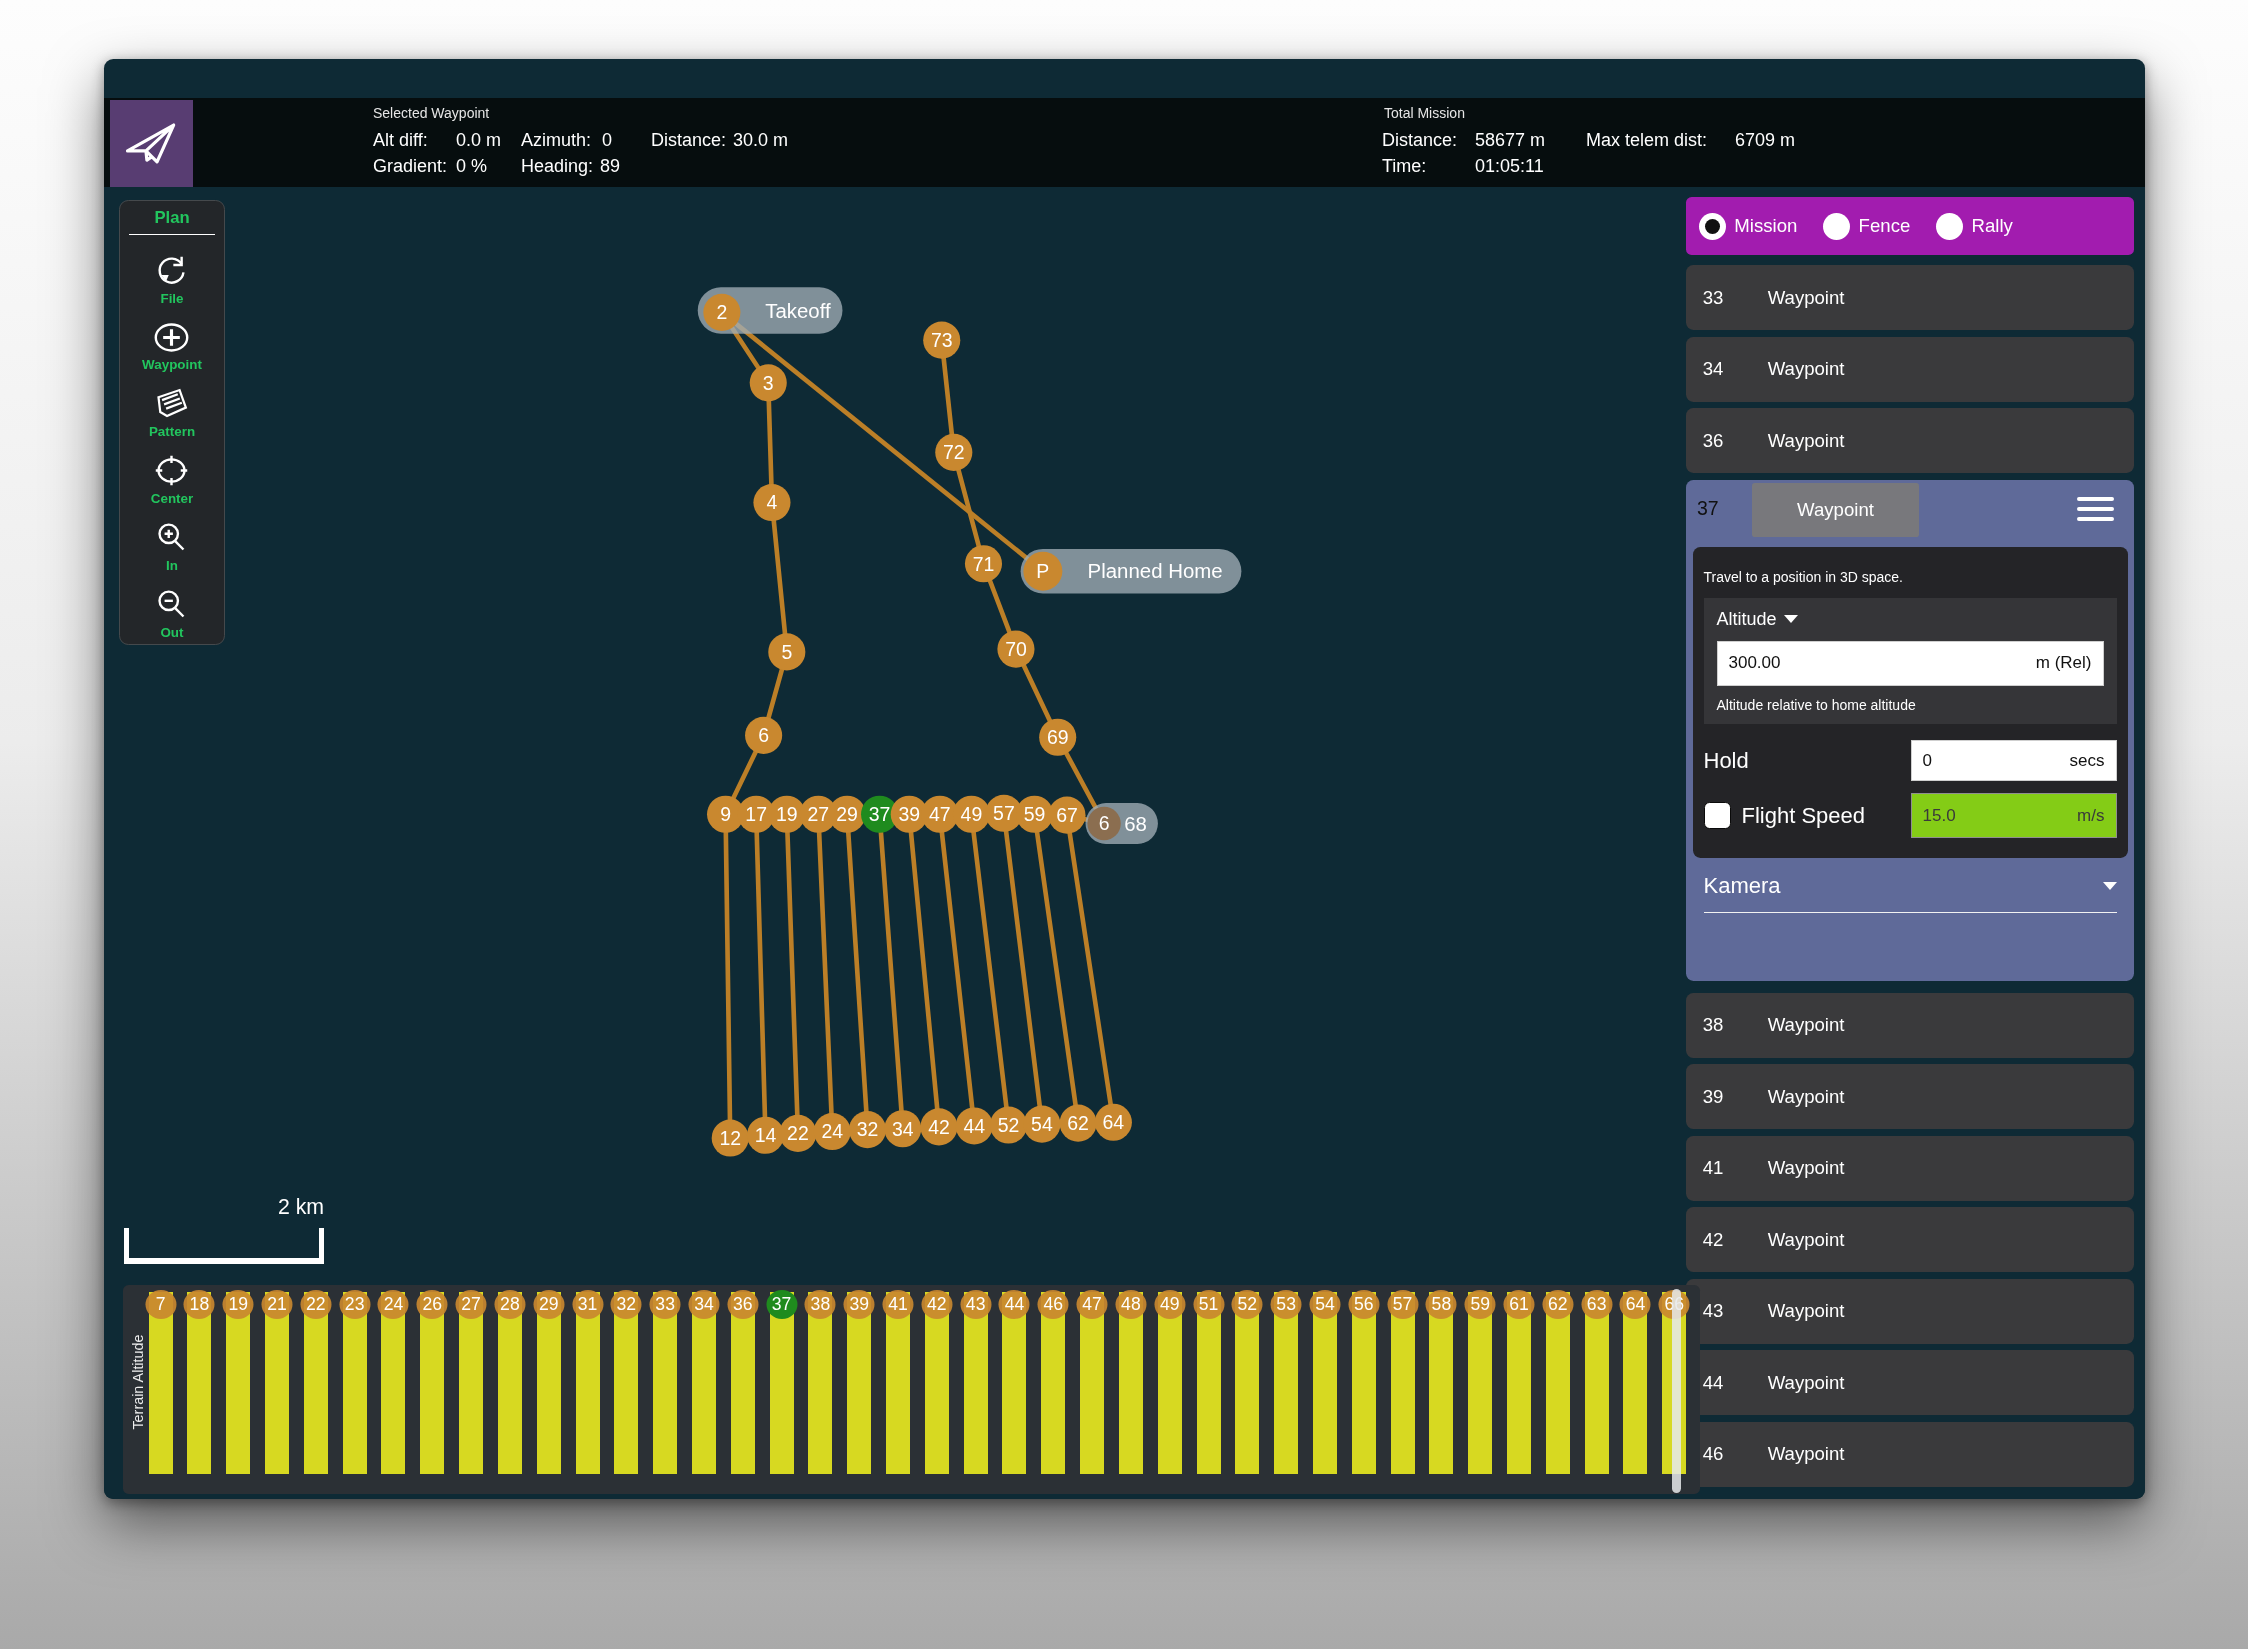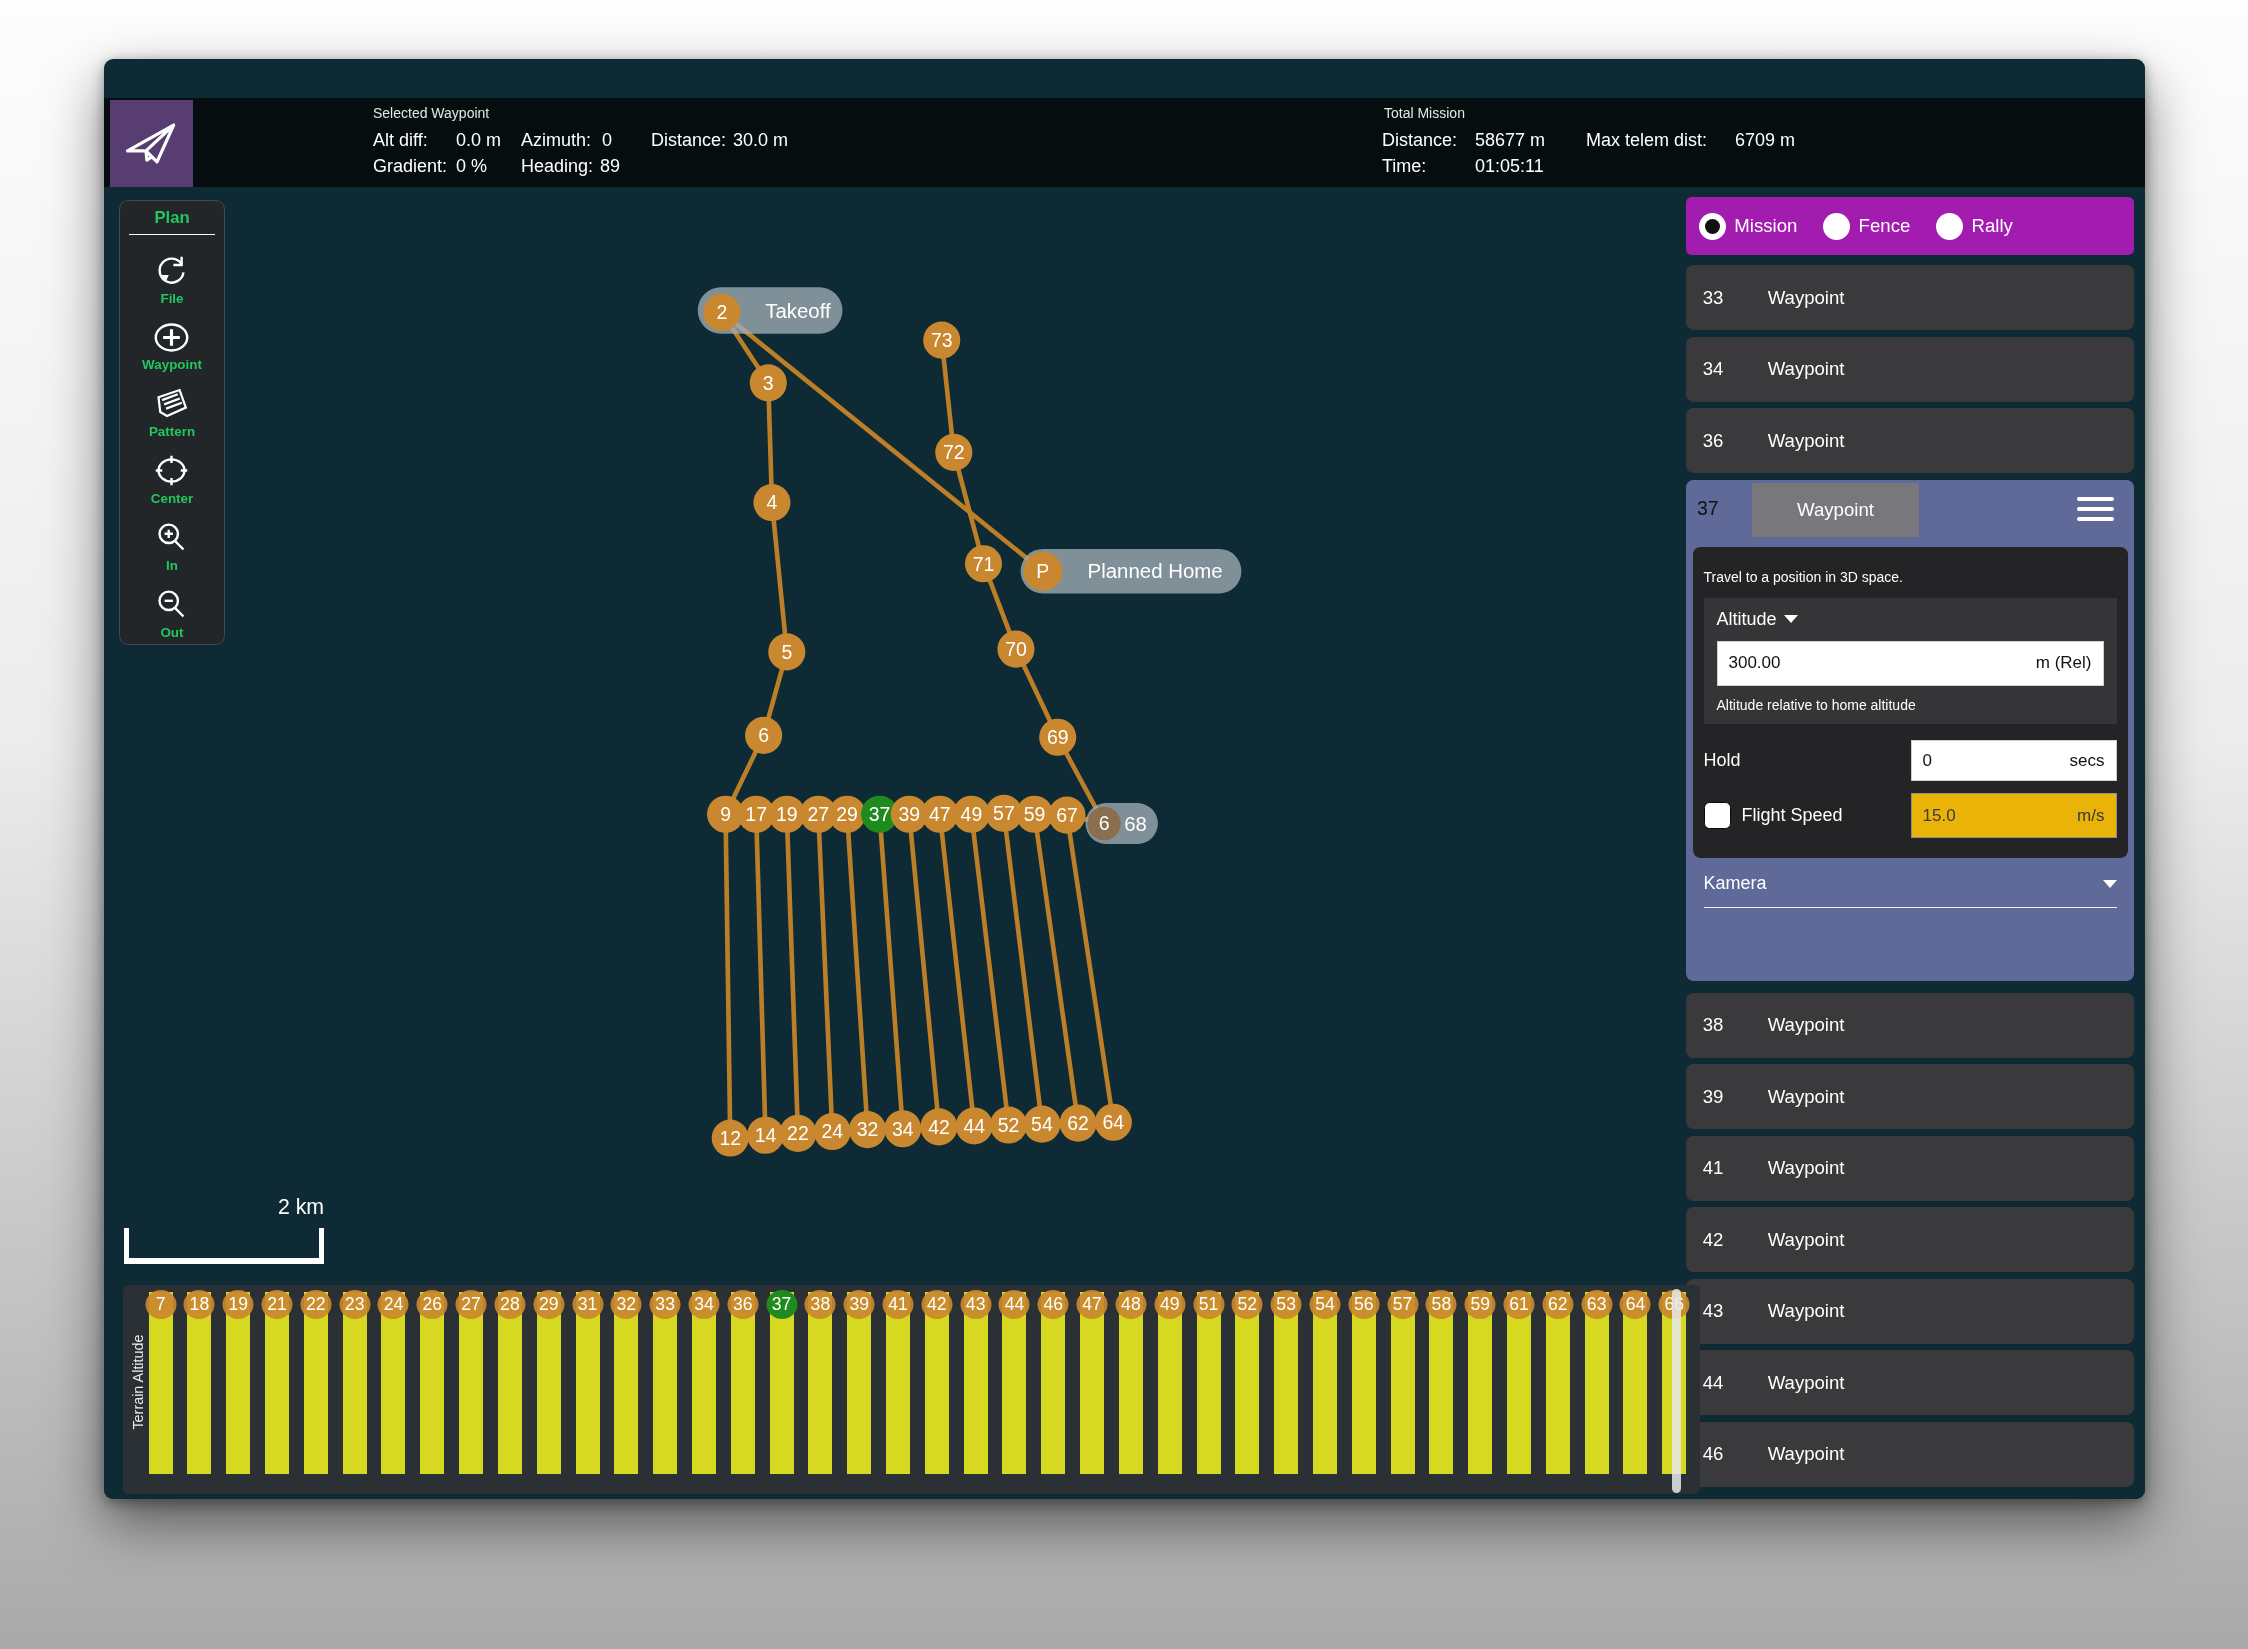--- a/index.html
+++ b/index.html
@@ -106,22 +106,22 @@
   .field{background:#fff;color:#111;border:0.9px solid #cfcfcf;display:flex;align-items:center;
     justify-content:space-between;font-size:17px;padding:0 11px;box-sizing:border-box;}
   #alt-field{height:45px;margin-top:11px;}
   #alt-cap{font-size:14px;margin-top:11px;}
   .edrow{display:flex;align-items:center;justify-content:space-between;}
   #hold-row{margin-top:16.7px;}
   #hold-row .field{width:206px;height:41px;}
   #speed-row{margin-top:12px;}
   #speed-left{display:flex;align-items:center;gap:11px;}
   #speed-check{width:25px;height:25px;background:#fff;border:1.9px solid #0a0a0a;border-radius:5.6px;}
-  .lbl19{font-size:18px;}
-  .field.disabled{background:#eab308;color:#3a3a3a;border-color:#8f8f8f;}
+  .lbl19{font-size:22px;}
+  .field.disabled{background:#84cc16;color:#3a3a3a;border-color:#8f8f8f;}
   #speed-row .field{width:206px;height:45px;}
   #cam-row{margin-top:35px;border-bottom:1.9px solid #f2f2f2;padding-bottom:13px;
     display:flex;align-items:center;justify-content:space-between;}
 </style>
 </head>
 <body>
 
 <div id="window">
 
 

